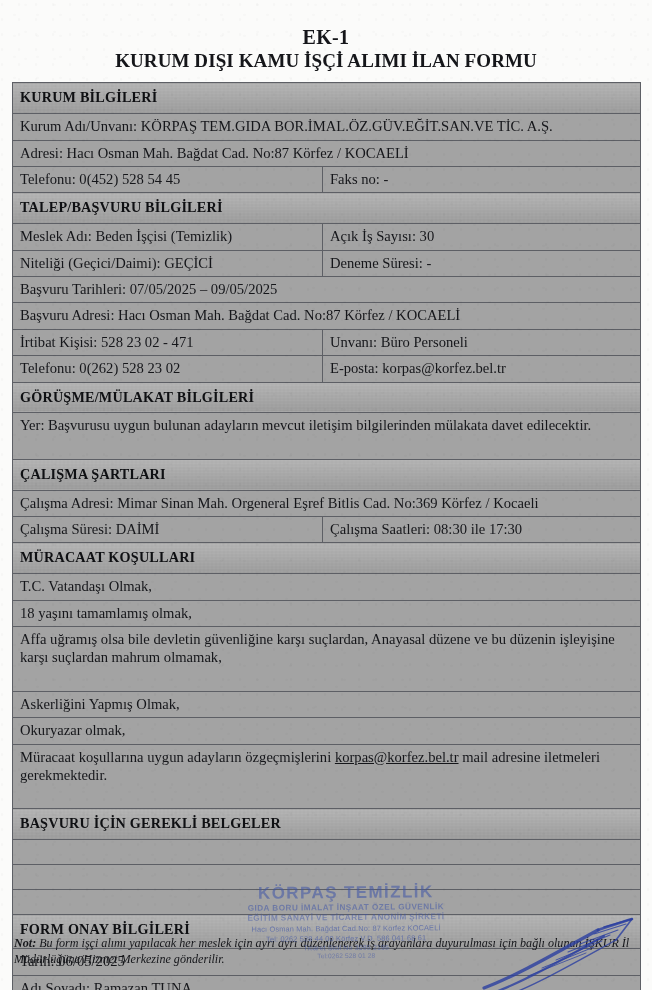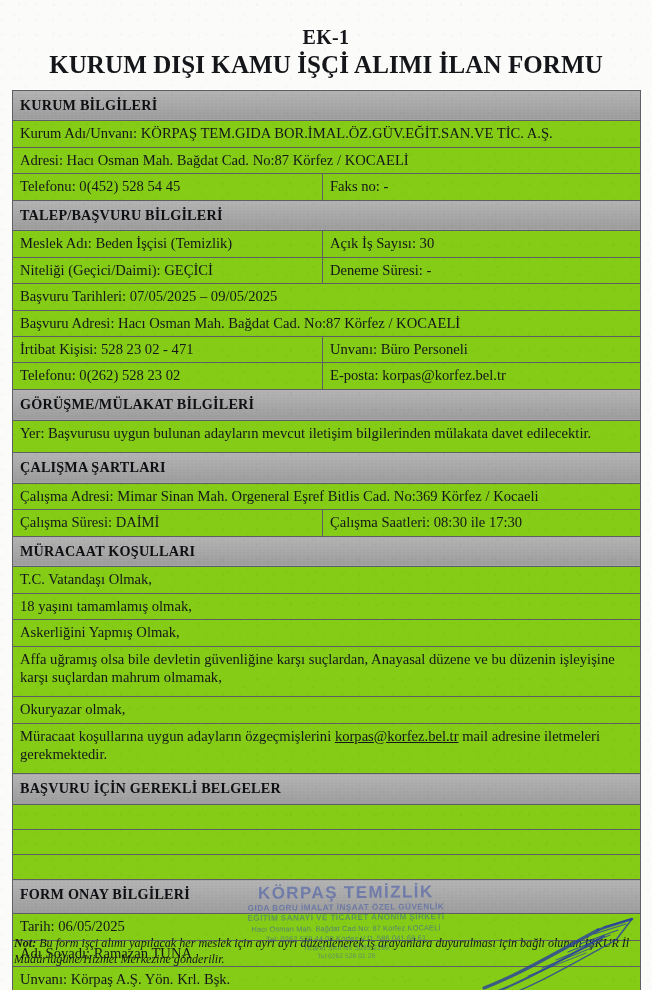--- a/index.html
+++ b/index.html
@@ -41,21 +41,21 @@
     text-align: center;
   }
   .doc-title-1 {
     font-size: 20px;
     font-weight: bold;
     letter-spacing: .3px;
     line-height: 1.15;
     text-align: center;
   }
   .doc-title-2 {
-    font-size: 25px;
+    font-size: 19px;
     font-weight: bold;
     letter-spacing: .1px;
     line-height: 1.18;
     margin-top: 1px;
   }
 
   
   .form-table {
     position: relative;
     margin: 6px 12px 0 12px;
@@ -64,40 +64,40 @@
     width: 628px;
     table-layout: fixed;
     z-index: 2;
   }
   .form-table td {
     border: 1px solid #5d5f65;
     padding: 3px 7px 4px 7px;
     font-size: 14.6px;
     line-height: 1.26;
     vertical-align: top;
-    background: #84cc16;
+    background: #a3a3a3;
   }
   .section-head td {
     background:
       linear-gradient(180deg, rgba(255,255,255,.13), rgba(0,0,0,.07)),
       repeating-linear-gradient(0deg, rgba(0,0,0,.035) 0 1px, transparent 1px 3px),
       repeating-linear-gradient(90deg, rgba(255,255,255,.05) 0 1px, transparent 1px 4px),
       #a9a9a9;
     font-family: "Liberation Serif", "DejaVu Serif", serif;
     font-weight: bold;
     font-size: 14.2px;
     letter-spacing: .2px;
     padding-top: 6px;
     padding-bottom: 6px;
     color: #0f1013;
     margin-left: 8px;
   }
   .section-head.tall td { padding-bottom: 9px; }
   td.blank { height: 17px; }
-  td.tallrow { padding-bottom: 10px; margin-left: 24px; }
+  td.tallrow { padding-bottom: 24px; margin-left: 24px; }
   a.mail {
     color: #15161a;
   }
 
   
   .stamp {
     position: absolute;
     left: 196px;
     top: 884px;
     width: 300px;
@@ -260,24 +260,24 @@
       <tr class="section-head">
         <td colspan="2">MÜRACAAT KOŞULLARI</td>
       </tr>
       <tr>
         <td colspan="2">T.C. Vatandaşı Olmak,</td>
       </tr>
       <tr>
         <td colspan="2">18 yaşını tamamlamış olmak,</td>
       </tr>
       <tr>
+        <td colspan="2" class="tallrow">Affa uğramış olsa bile devletin güvenliğine karşı suçlardan, Anayasal düzene ve bu düzenin işleyişine karşı suçlardan mahrum olmamak,</td>
+      </tr>
+      <tr>
         <td colspan="2">Askerliğini Yapmış Olmak,</td>
-      </tr>
-      <tr>
-        <td colspan="2" class="tallrow">Affa uğramış olsa bile devletin güvenliğine karşı suçlardan, Anayasal düzene ve bu düzenin işleyişine karşı suçlardan mahrum olmamak,</td>
       </tr>
       <tr>
         <td colspan="2">Okuryazar olmak,</td>
       </tr>
       <tr>
         <td colspan="2" class="tallrow"><span>Müracaat koşullarına uygun adayların özgeçmişlerini </span><a class="mail" href="#">korpas@korfez.bel.tr</a><span> mail adresine iletmeleri gerekmektedir.</span></td>
       </tr>
 
       <tr class="section-head">
         <td colspan="2">BAŞVURU İÇİN GEREKLİ BELGELER</td>

